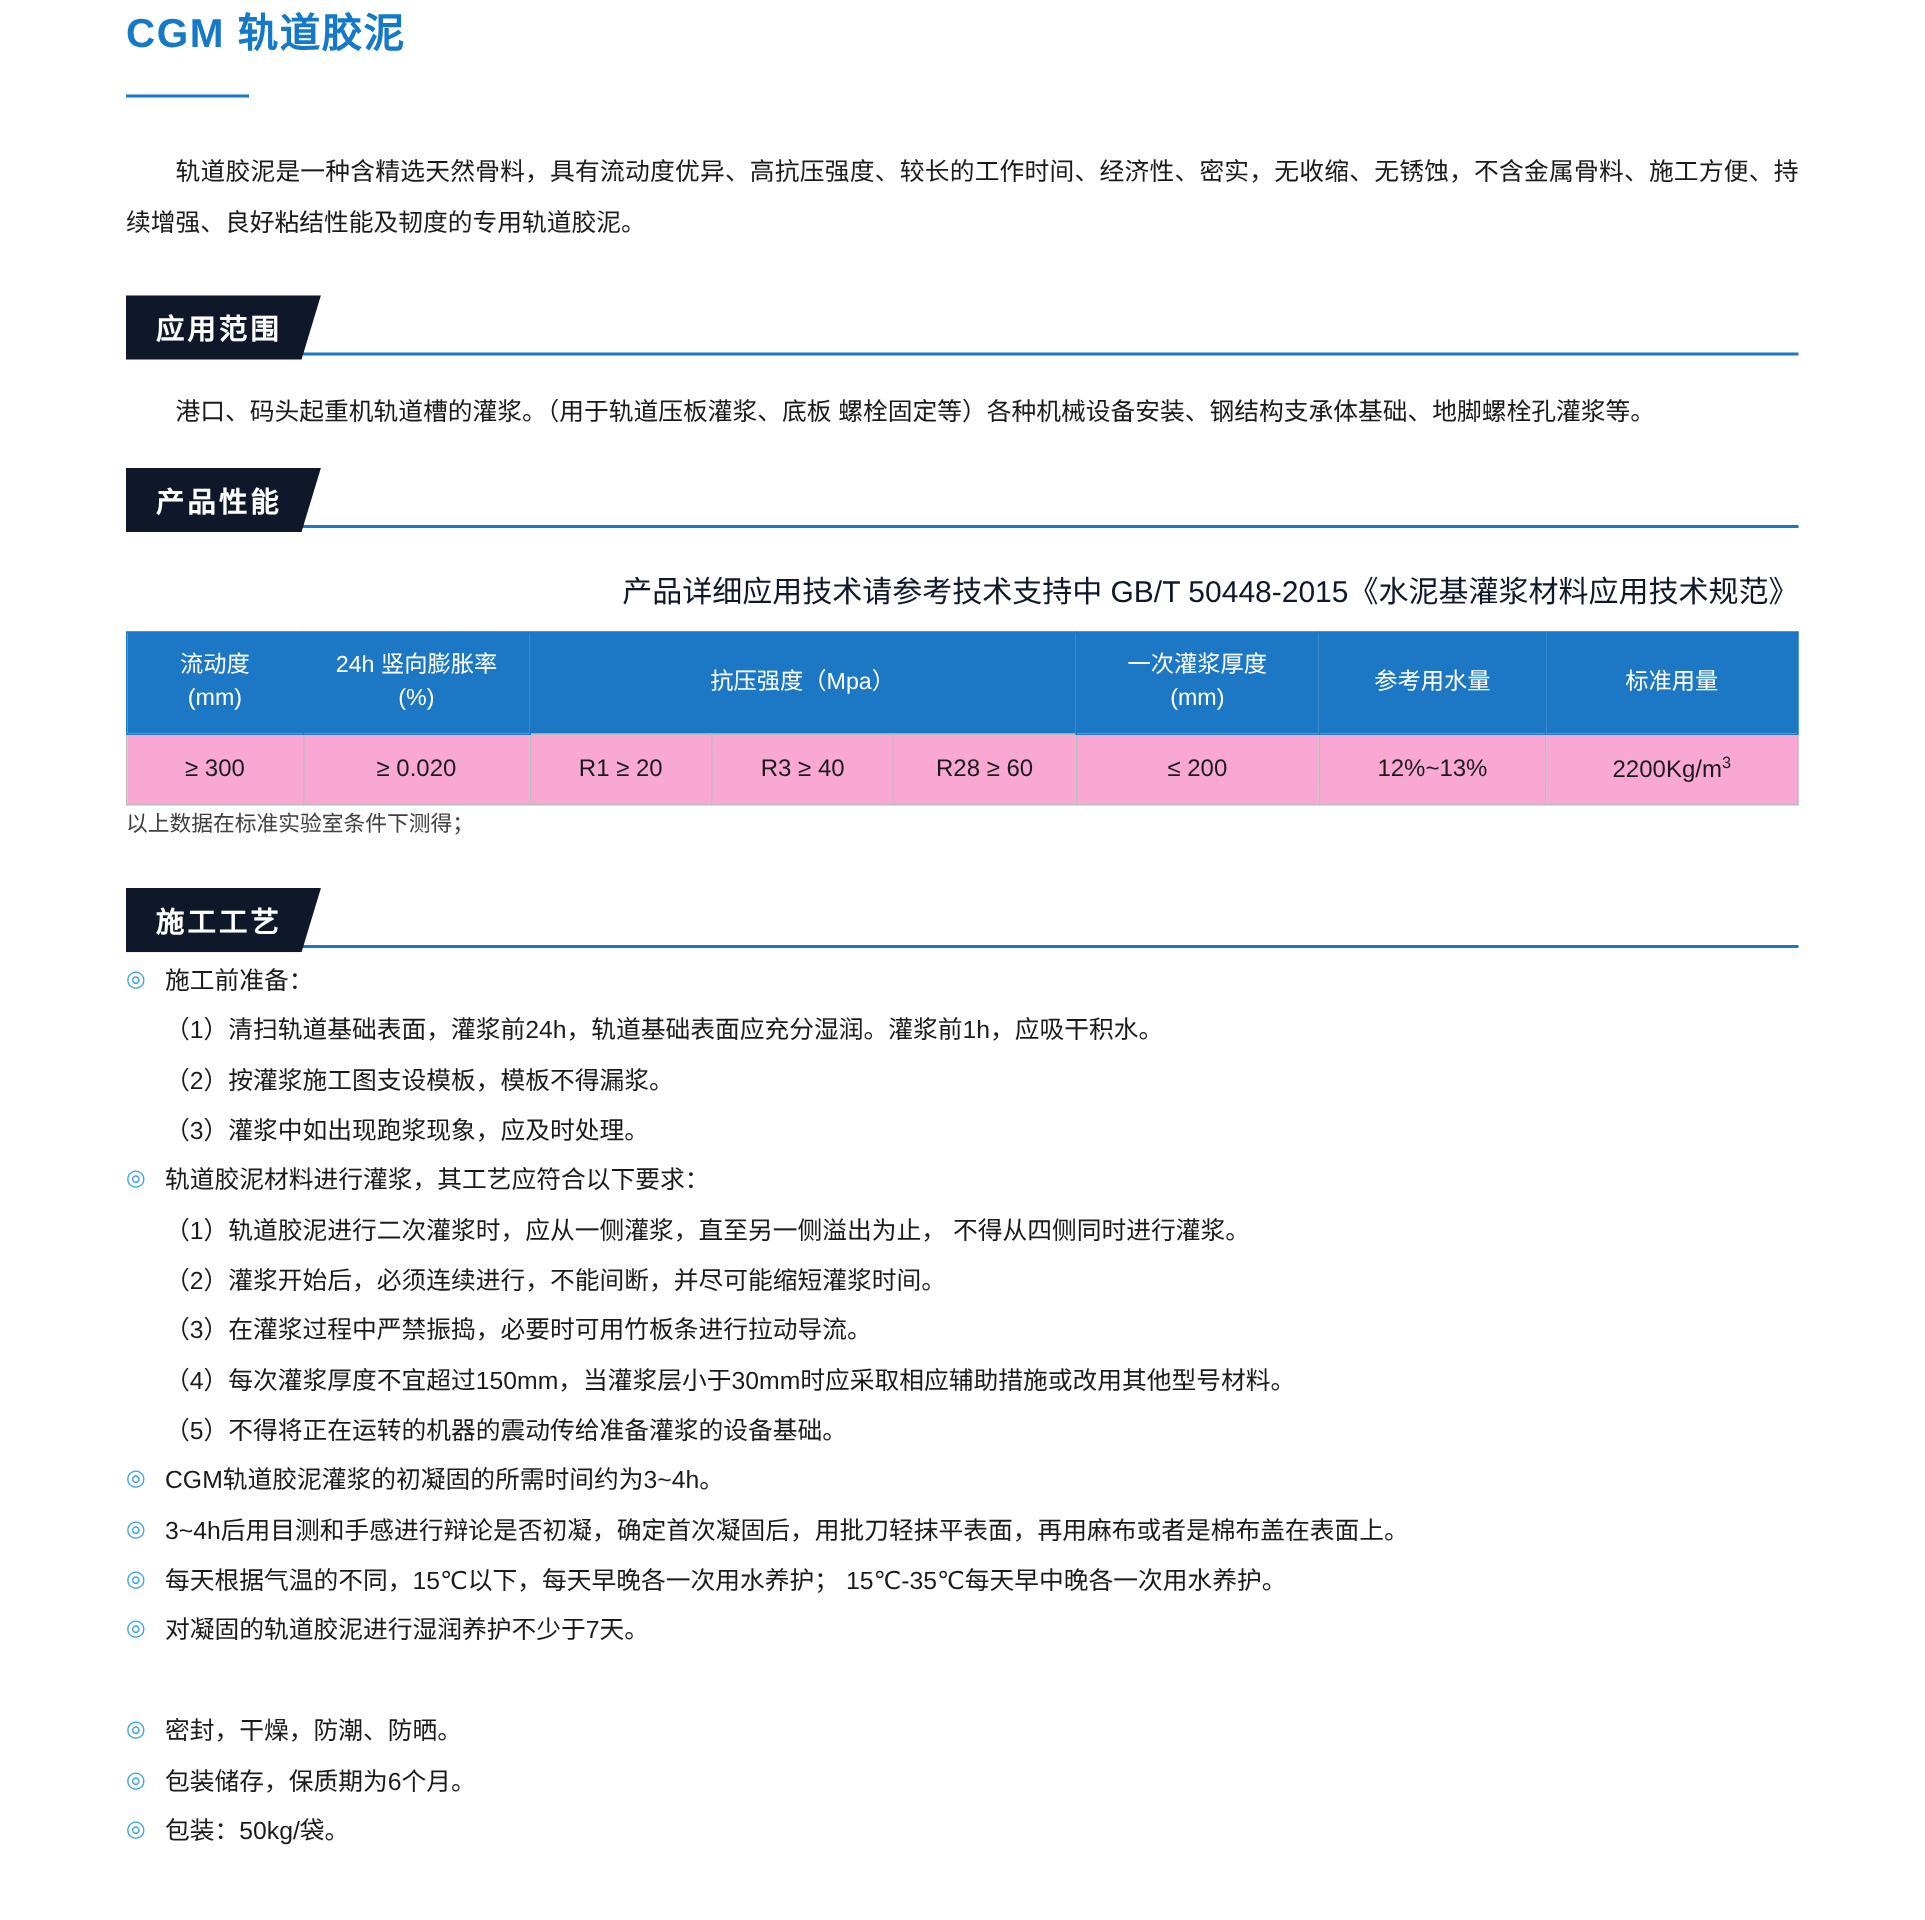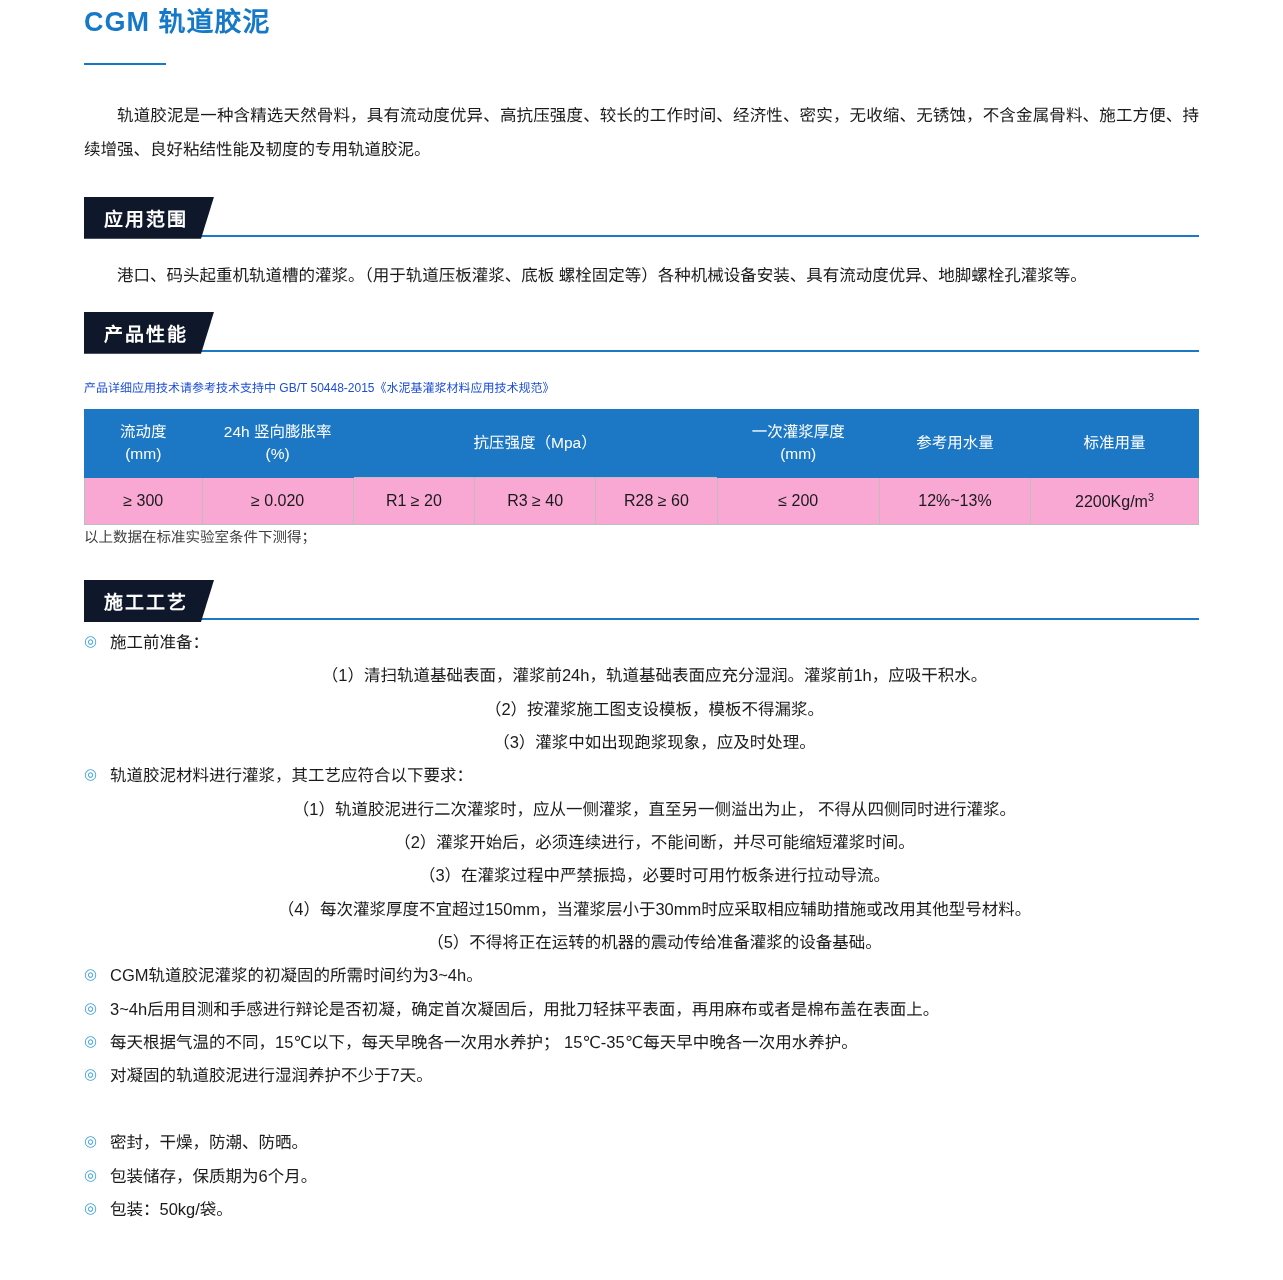--- a/index.html
+++ b/index.html
@@ -80,24 +80,24 @@
     line-height: 2.0;
     color: #1a1a1a;
     padding-top: 16px;
   }
   .section-body.indent {
     text-indent: 2em;
   }
 
   
   .table-note {
-    text-align: left;
-    font-size: 12px;
+    text-align: right;
+    font-size: 20px;
     margin: 26px 0 14px 0;
-    color: #1d4ed8;
+    color: #0f172a;
   }
   table.perf {
     width: 100%;
     border-collapse: collapse;
     table-layout: fixed;
     border-radius: 16px;
   }
   table.perf th {
     background: #1c77c4;
     color: #fff;
@@ -141,42 +141,41 @@
   ul.bullets li.circle::before {
     content: "◎";
     position: absolute;
     left: 0;
     top: 0;
     color: #3ba2de;
     font-size: 15px;
   }
   ul.bullets li.plain {
     padding-left: 26px;
-    text-align: center;
   }
   .pkg-list li { line-height: 2.1; }
 
   .spacer-lg { height: 34px; }
   .spacer-md { height: 20px; }
 </style>
 </head>
 <body>
 
 <div class="page">
 
   <h1 class="doc-title">CGM 轨道胶泥</h1>
   <div class="title-rule"></div>
 
   <p class="intro">轨道胶泥是一种含精选天然骨料，具有流动度优异、高抗压强度、较长的工作时间、经济性、密实，无收缩、无锈蚀，不含金属骨料、施工方便、持续增强、良好粘结性能及韧度的专用轨道胶泥。</p>
 
   <div class="section-head">
     <span class="tag">应用范围</span>
     <span class="rule"></span>
   </div>
-  <div class="section-body indent">港口、码头起重机轨道槽的灌浆。（用于轨道压板灌浆、底板 螺栓固定等）各种机械设备安装、具有流动度优异、地脚螺栓孔灌浆等。</div>
+  <div class="section-body indent">港口、码头起重机轨道槽的灌浆。（用于轨道压板灌浆、底板 螺栓固定等）各种机械设备安装、钢结构支承体基础、地脚螺栓孔灌浆等。</div>
 
   <div class="spacer-md"></div>
 
   <div class="section-head">
     <span class="tag">产品性能</span>
     <span class="rule"></span>
   </div>
 
   <div class="table-note">产品详细应用技术请参考技术支持中 GB/T 50448-2015《水泥基灌浆材料应用技术规范》</div>
 

